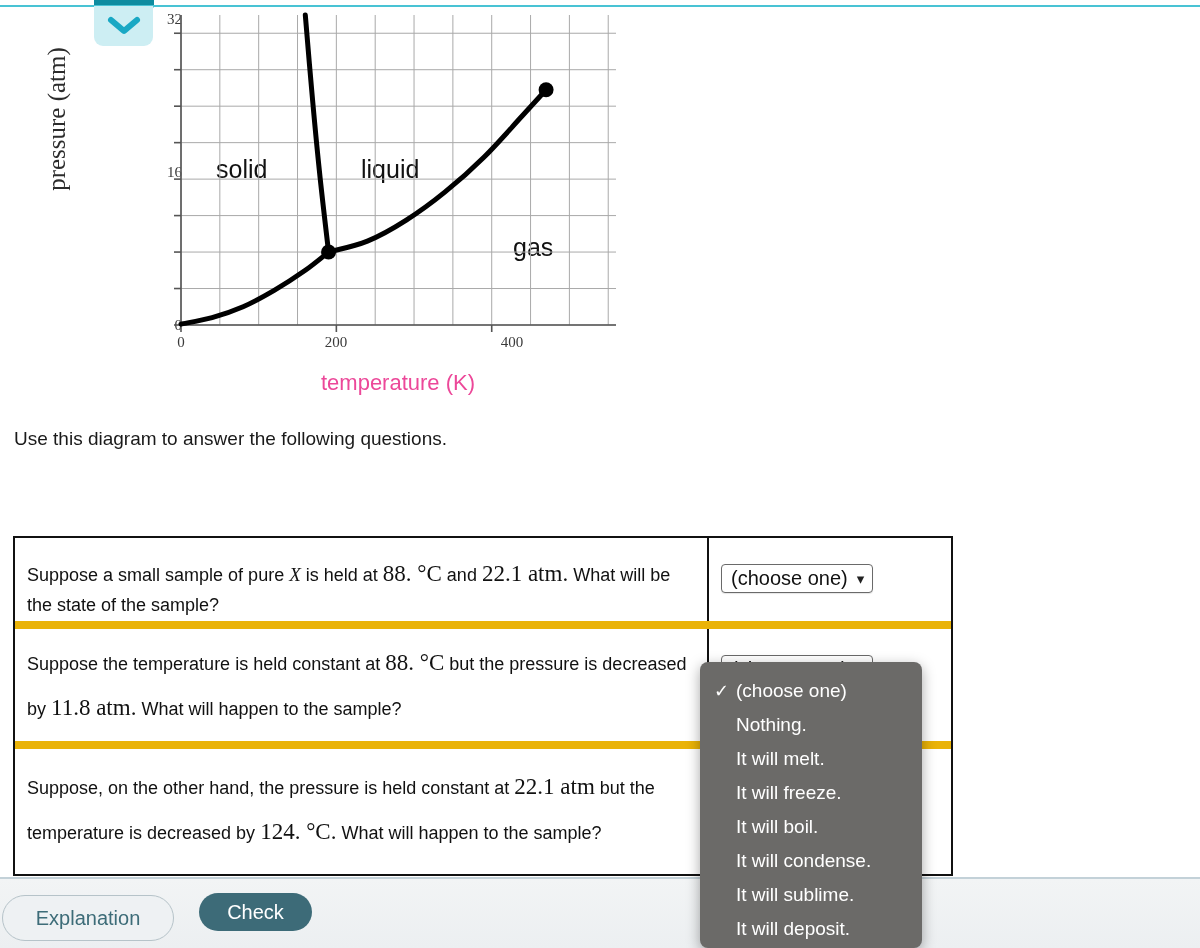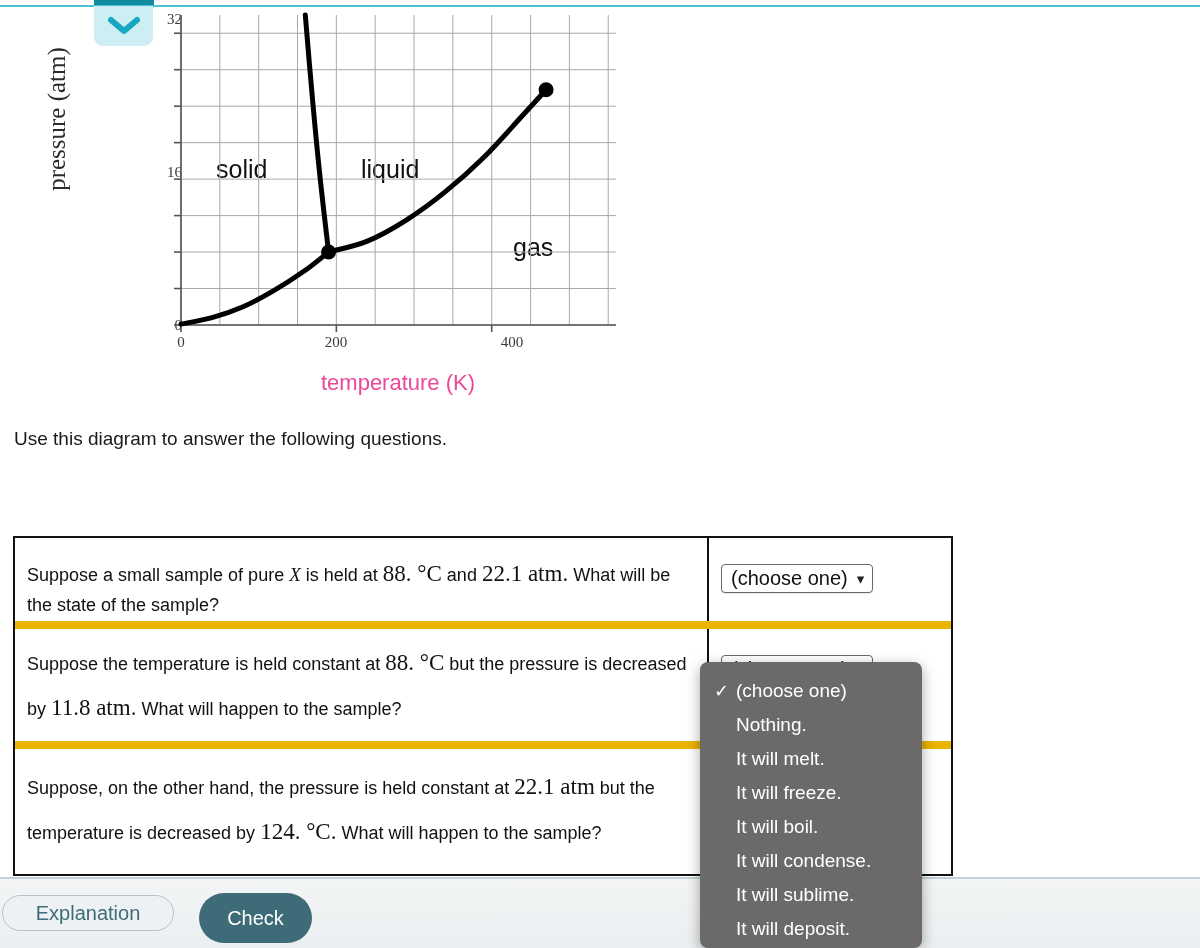--- a/index.html
+++ b/index.html
@@ -155,33 +155,33 @@
   
   .footer {
     position: absolute; left: 0; top: 877px;
     width: 1200px; height: 71px;
     background: linear-gradient(#f2f4f5, #eceff1);
     border-top: 2px solid #c3d1d8;
     z-index: 10;
   }
   .btn-explanation {
     position: absolute; left: 2px; top: 895px;
-    width: 172px; height: 36px;
+    width: 172px; height: 46px;
     border: 1px solid #b6c3c9;
     border-radius: 23px;
     background: #eef1f3;
     color: #3d6c78;
     font-size: 20px;
     display: flex; align-items: center; justify-content: center;
     cursor: pointer;
     z-index: 12;
   }
   .btn-check {
     position: absolute; left: 199px; top: 893px;
-    width: 113px; height: 50px;
+    width: 113px; height: 38px;
     border-radius: 25px;
     background: #3d6b78;
     color: #ffffff;
     font-size: 20px;
     display: flex; align-items: center; justify-content: center;
     cursor: pointer;
     z-index: 12;
   }
 </style>
 </head>

